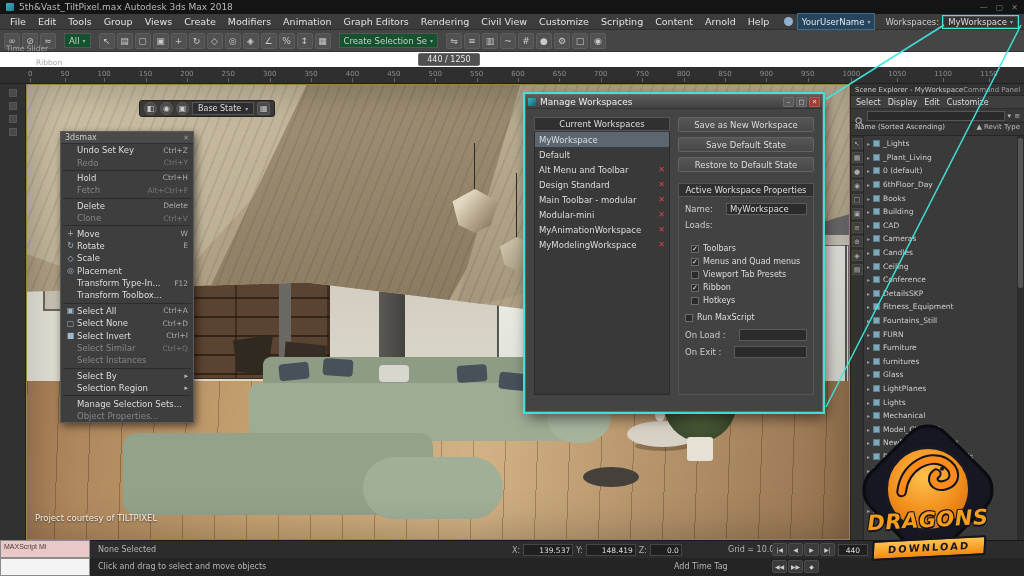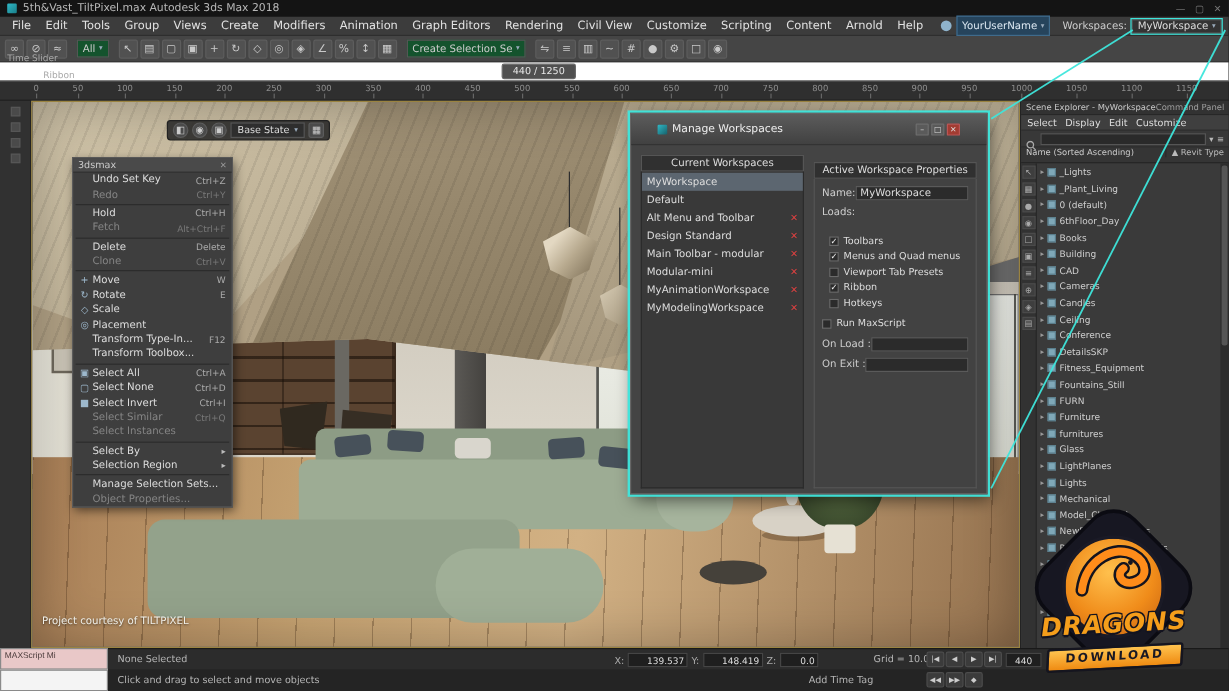--- a/index.html
+++ b/index.html
@@ -60,38 +60,38 @@
 .mi-short{font-size:7.5px;color:#aaa;margin-left:6px}
 .mi-sub{display:none;font-size:7px;color:#bbb;margin-left:4px}
 .mi.submenu .mi-sub{display:inline}
 .mi.disabled{color:#858585}
 .mi.disabled .mi-short{color:#787878}
 .mi.sep{height:3px;padding:0}
 .mi.sep::after{content:"";display:block;height:1px;background:#2c2c2c;margin:1px 2px;width:100%}
 
 
 .dlg{position:absolute;left:525px;top:94px;width:298px;height:318px;background:#444;border:1px solid #666;box-shadow:0 0 0 2px rgba(62,230,220,.95),3px 5px 14px rgba(0,0,0,.6);z-index:40;font-size:8.5px}
-.dlg-title{height:26px;background:linear-gradient(180deg,#5c5c5c,#414141);display:flex;align-items:center;gap:4px;padding:0 22px;font-size:9px;color:#eee;border-bottom:1px solid #333}
+.dlg-title{height:14px;background:linear-gradient(180deg,#5c5c5c,#414141);display:flex;align-items:center;gap:4px;padding:0 2px;font-size:9px;color:#eee;border-bottom:1px solid #333}
 .dlg-ico{width:8px;height:8px;background:linear-gradient(135deg,#2fb8c6,#17616b);border-radius:1px}
 .dlg-btns{margin-left:auto;display:flex;gap:2px}
 .dlg-btns span{width:11px;height:10px;background:#5a5a5a;border:1px solid #6e6e6e;font-size:6.5px;line-height:9px;text-align:center;color:#ddd;border-radius:1px}
 .dlg-btns .close{background:#a33c32;border-color:#b55}
 .dlg-body{display:flex;gap:8px;padding:8px}
 .dlg-left{width:136px}
 .dlg-listheader{height:14px;background:#303030;border:1px solid #555;text-align:center;line-height:13px;font-size:8.5px;color:#ddd}
 .dlg-listheader.props{margin-top:6px}
 .ws-list{height:264px;background:#393939;border:1px solid #2b2b2b;border-top:none;padding-top:1px}
 .ws-row{display:flex;align-items:center;height:15px;padding:0 4px;color:#ddd}
 .ws-row.selected{background:#5c6670}
 .ws-x{margin-left:auto;color:#e04040;font-size:8px;font-weight:bold;visibility:hidden}
 .ws-row.removable .ws-x{visibility:visible}
 .dlg-right{flex:1;display:flex;flex-direction:column}
 .dlg-btn{height:15px;background:linear-gradient(180deg,#565656,#474747);border:1px solid #636363;border-radius:2px;text-align:center;line-height:14px;font-size:8.5px;color:#ddd;margin-bottom:5px}
 .props-panel{flex:1;background:#424242;border:1px solid #555;border-top:none;padding:6px 6px 4px}
-.prow{display:flex;align-items:center;gap:0;margin-bottom:5px}
+.prow{display:flex;align-items:center;gap:13px;margin-bottom:5px}
 .plabel{font-size:8.5px;color:#ccc;white-space:nowrap}
 .plabel.loads{display:block;margin:2px 0 13px}
 .pinput{flex:1;height:12px;background:#2b2b2b;border:1px solid #5a5a5a;padding:0 3px;font-size:8.5px;color:#ddd;line-height:11px;white-space:nowrap;overflow:hidden}
 .chk{display:flex;align-items:center;gap:4px;height:11px;margin:0 0 2px 6px;font-size:8px;color:#ddd}
 .chk-box{width:8px;height:8px;background:#2b2b2b;border:1px solid #6a6a6a;font-size:7px;line-height:7px;text-align:center;color:#efefef}
 .chk.checked .chk-box::after{content:"✓"}
 .chk.runms{margin:6px 0 6px 0}
 
 
 .explorer{position:absolute;left:850px;top:84px;width:174px;height:456px;background:#3a3a3a;border-left:1px solid #232323}
@@ -556,20 +556,25 @@
             <span class="ws-name">MyAnimationWorkspace</span>
             <span class="ws-x">✕</span>
           </div>
             <div class="ws-row removable">
             <span class="ws-name">MyModelingWorkspace</span>
             <span class="ws-x">✕</span>
           </div>
           </div>
       </div>
       <div class="dlg-right">
+        <div>
+            <div class="dlg-btn">Save as New Workspace</div>
+            <div class="dlg-btn">Save Default State</div>
+            <div class="dlg-btn">Restore to Default State</div>
+          </div>
         <div class="dlg-listheader props">Active Workspace Properties</div>
         <div class="props-panel">
           <div class="prow">
             <span class="plabel">Name:</span>
             <span class="pinput">MyWorkspace</span>
           </div>
           <span class="plabel loads">Loads:</span>
           <div>
               <div class="chk checked">
               <span class="chk-box"></span>

